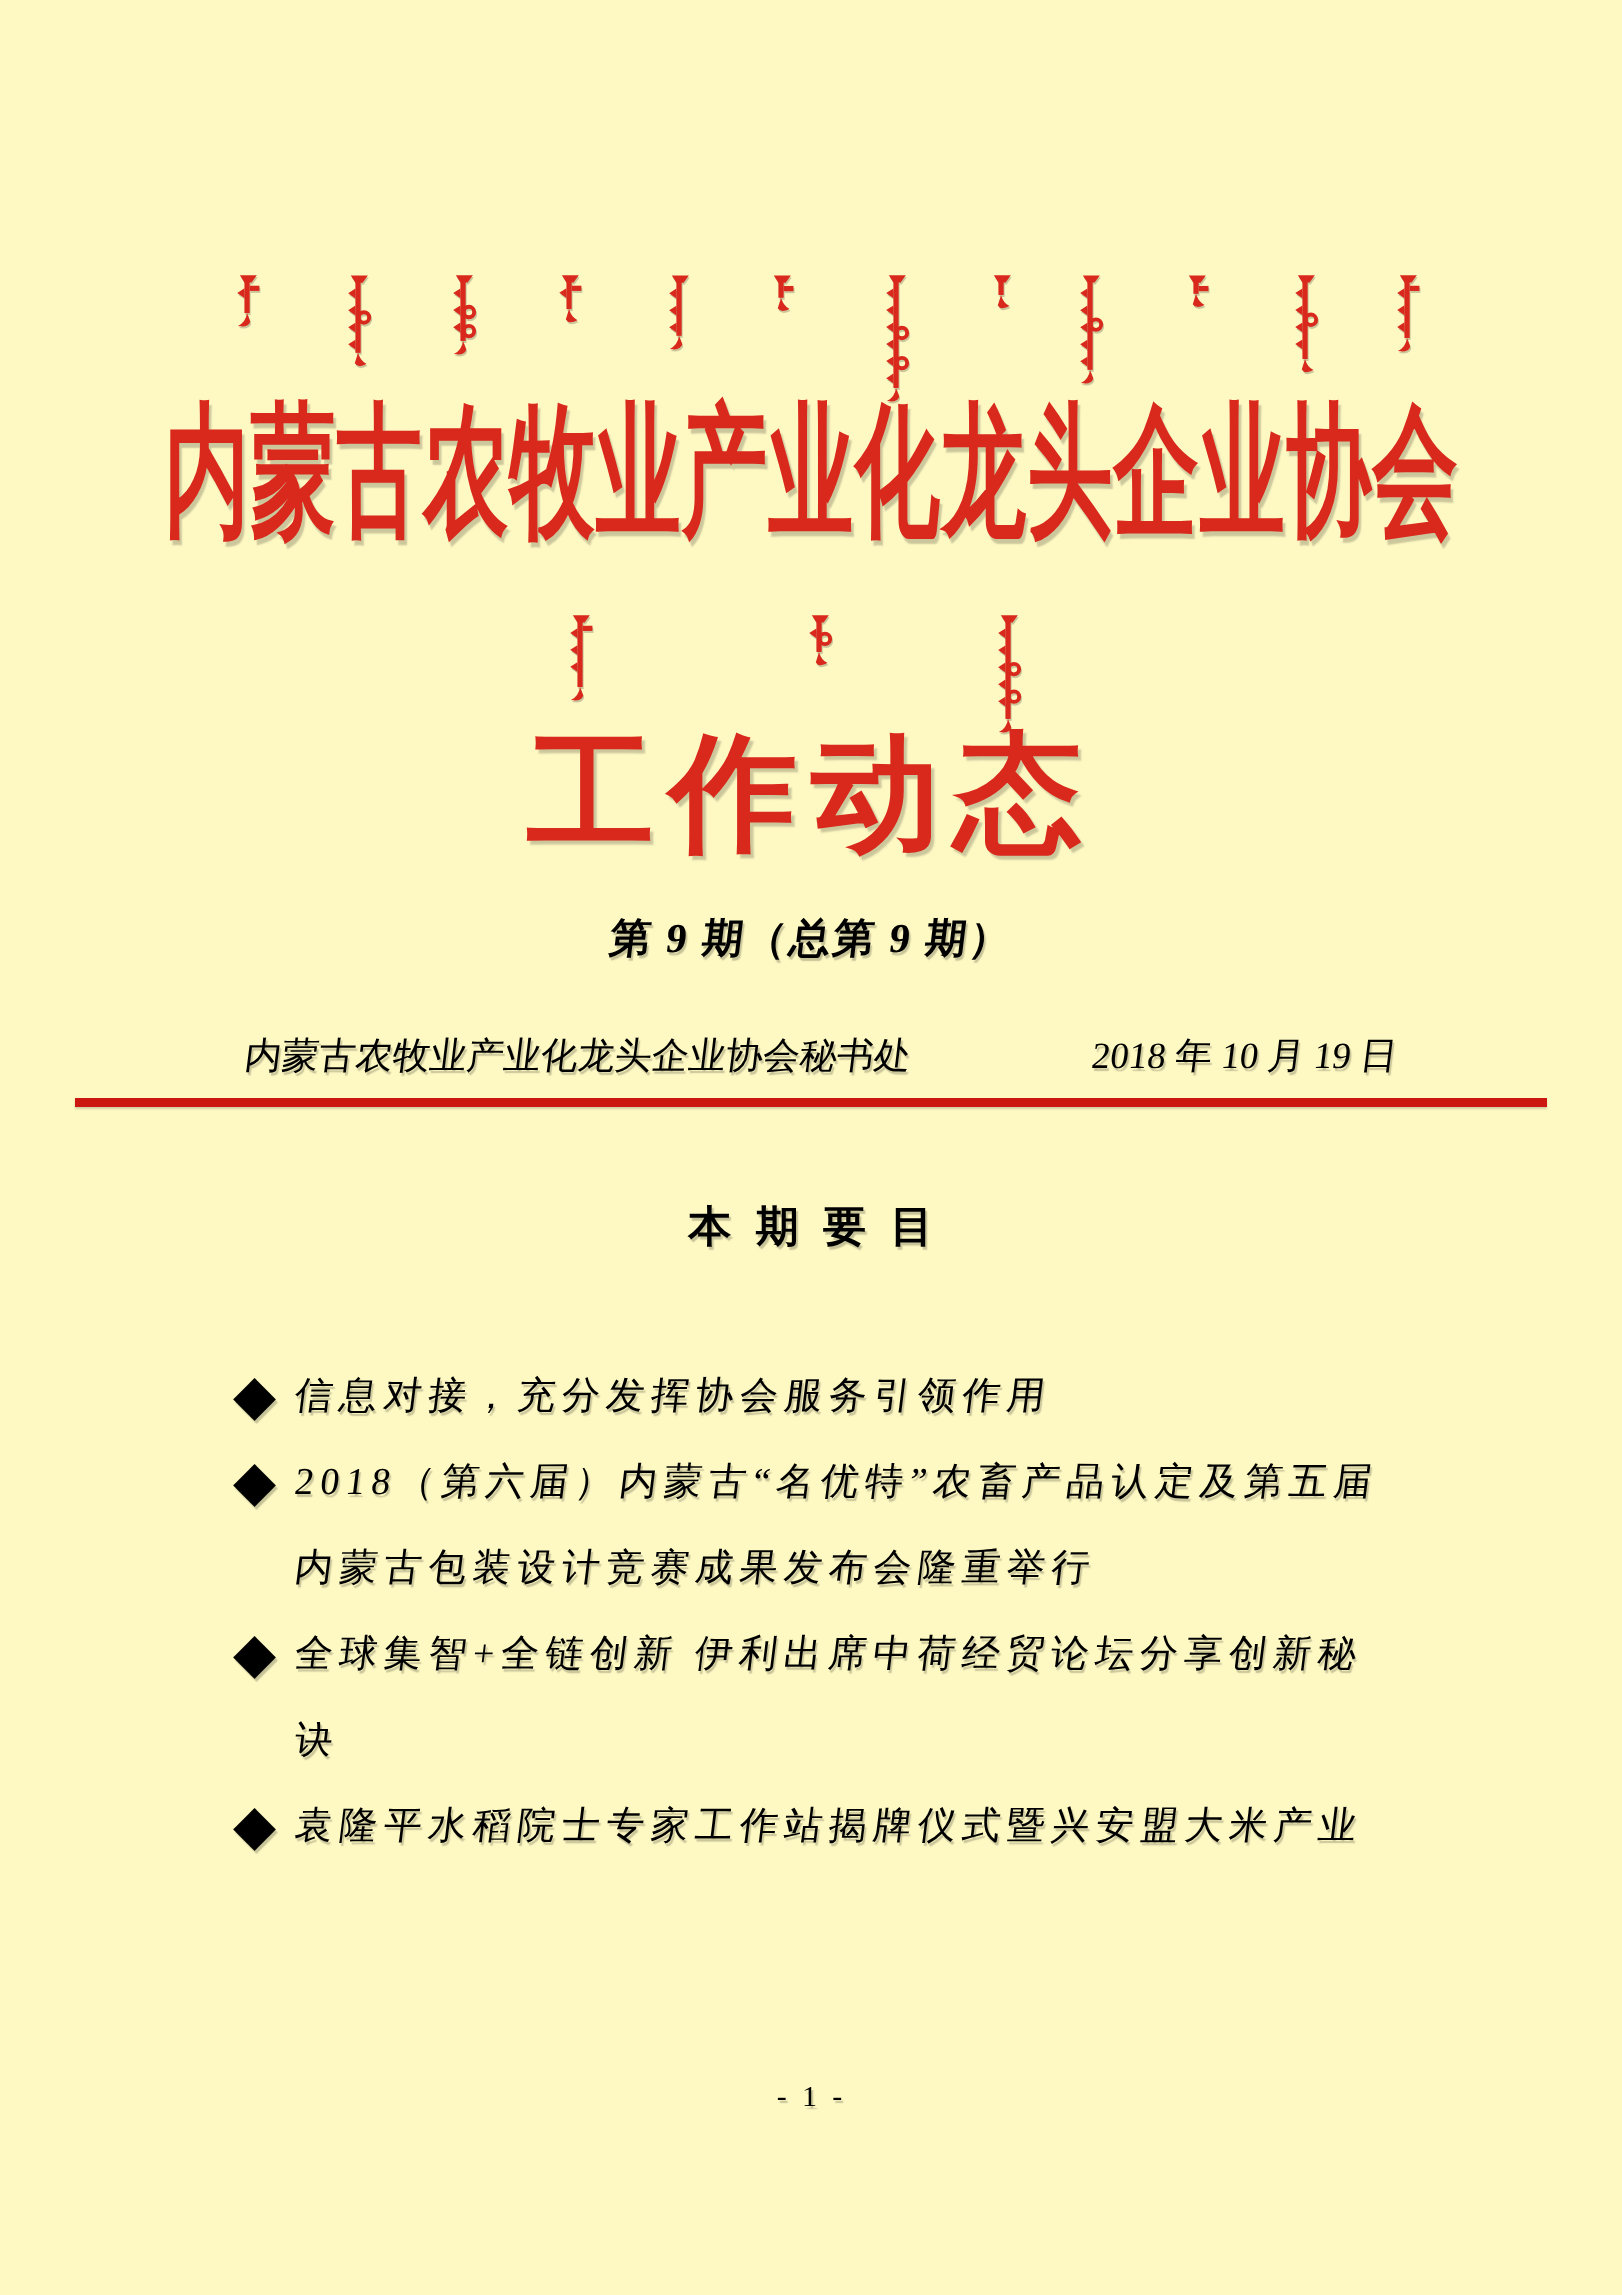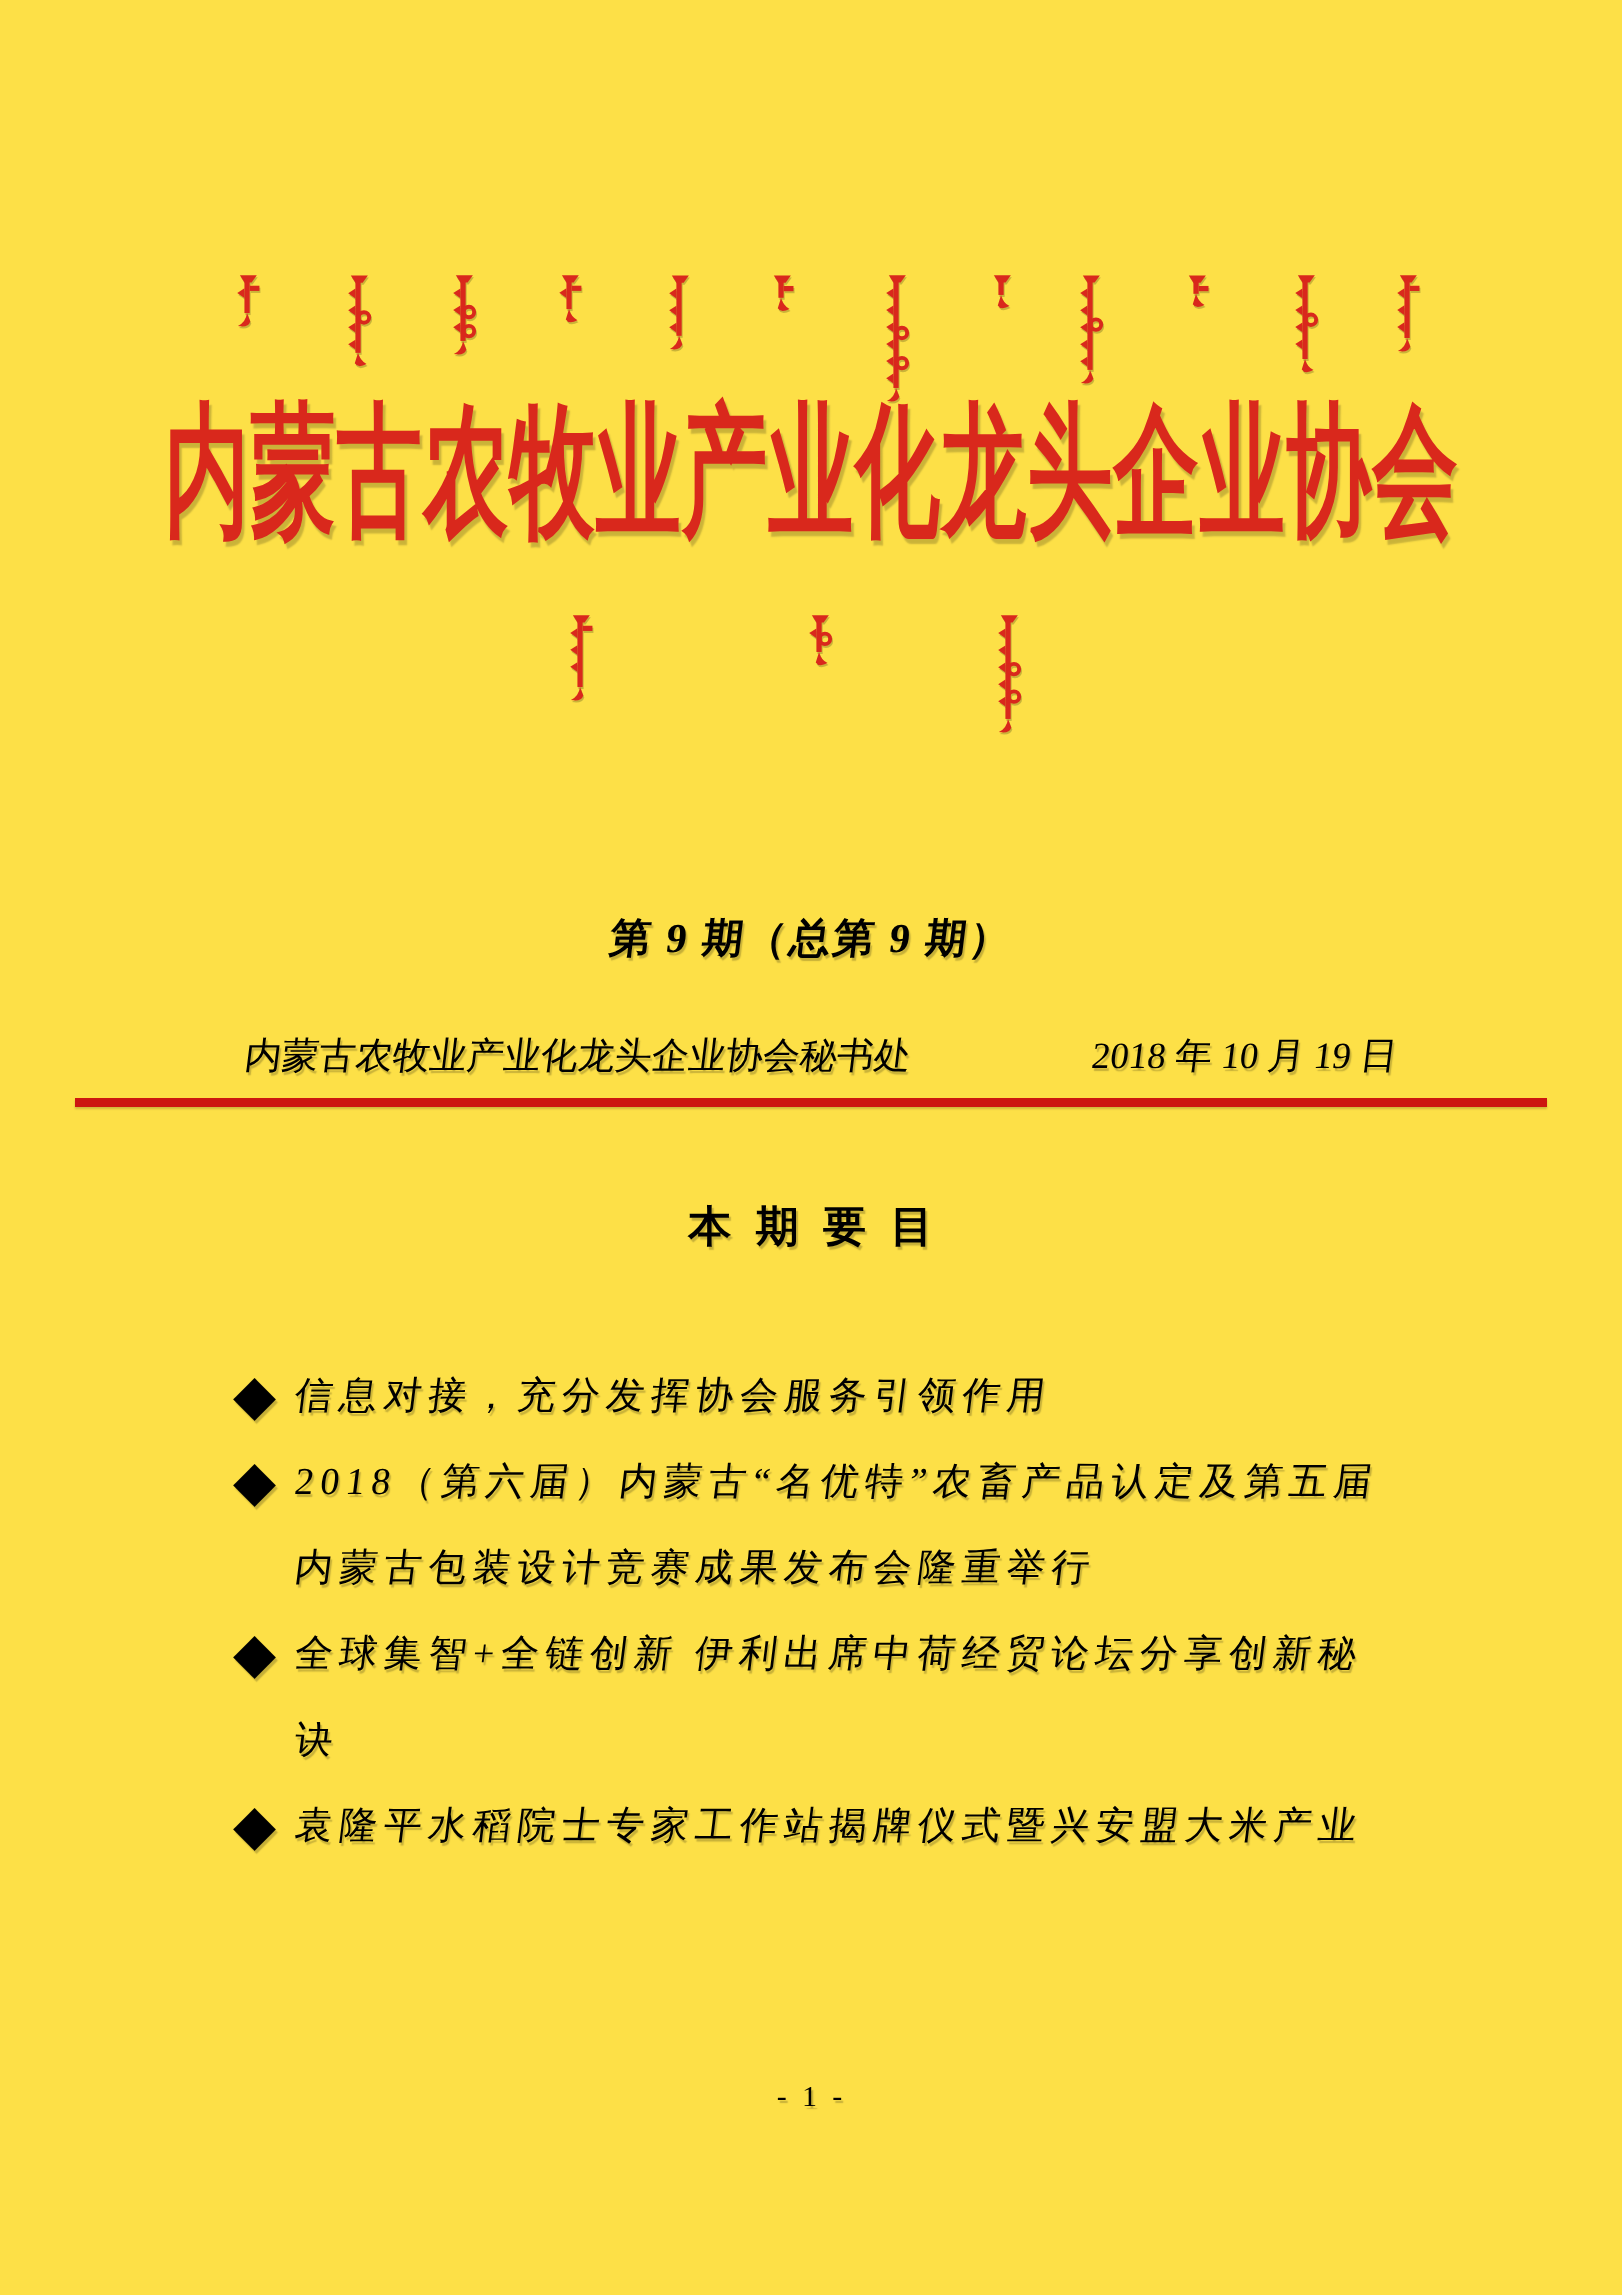--- a/index.html
+++ b/index.html
@@ -1,17 +1,17 @@
 <!DOCTYPE html>
 <html style="font-size:10.5px"><head>
 <meta charset="utf-8">
 <style>
   html,body{margin:0;padding:0;background:#888;}
   .page{
-    position:relative; width:1623px; height:2295px; background:#fde047;
+    position:relative; width:1623px; height:2295px; background:#fef9c3;
     font-family:"Liberation Serif","DejaVu Serif",serif; color:#000;
     overflow:hidden; margin:0 auto;
     text-shadow:2px 2.6px 1.3px rgba(0,0,0,.22);
   }
   .banner{position:absolute;left:0;top:0;width:100%;height:0;color:var(--red);
           filter:drop-shadow(1.3px 2px 0.7px rgba(0,0,0,.20));}
   .org-title{
     position:absolute; top:400px; left:0; width:100%; text-align:center;
     font-size:85px; font-weight:bold; letter-spacing:1.3px; line-height:1;
     color:var(--red); transform:scaleY(1.7); transform-origin:top center;
@@ -185,20 +185,21 @@
         <path d="M25,100 l-11,7 l11,8 z"></path>
         <path d="M25,126 l-11,7 l11,8 z"></path>
         <circle cx="38" cy="84" r="8" fill="none" stroke="currentColor" stroke-width="6"></circle>
         <circle cx="38" cy="126" r="8" fill="none" stroke="currentColor" stroke-width="6"></circle>
         <path d="M29,160 q-2,14 -14,20 q16,3 19,-7 z"></path>
       </svg>
     </div>
 
   <h1 class="org-title">内蒙古农牧业产业化龙头企业协会</h1>
 
+  <h2 class="bulletin-title">工作动态</h2>
 
   <div class="issue-line">
     <span class="oblique">第 9 期（总第 9 期）</span>
   </div>
 
   <div class="pub-row">
     <span class="oblique">内蒙古农牧业产业化龙头企业协会秘书处</span>
     <span class="oblique">2018 年 10 月 19 日</span>
   </div>
 

